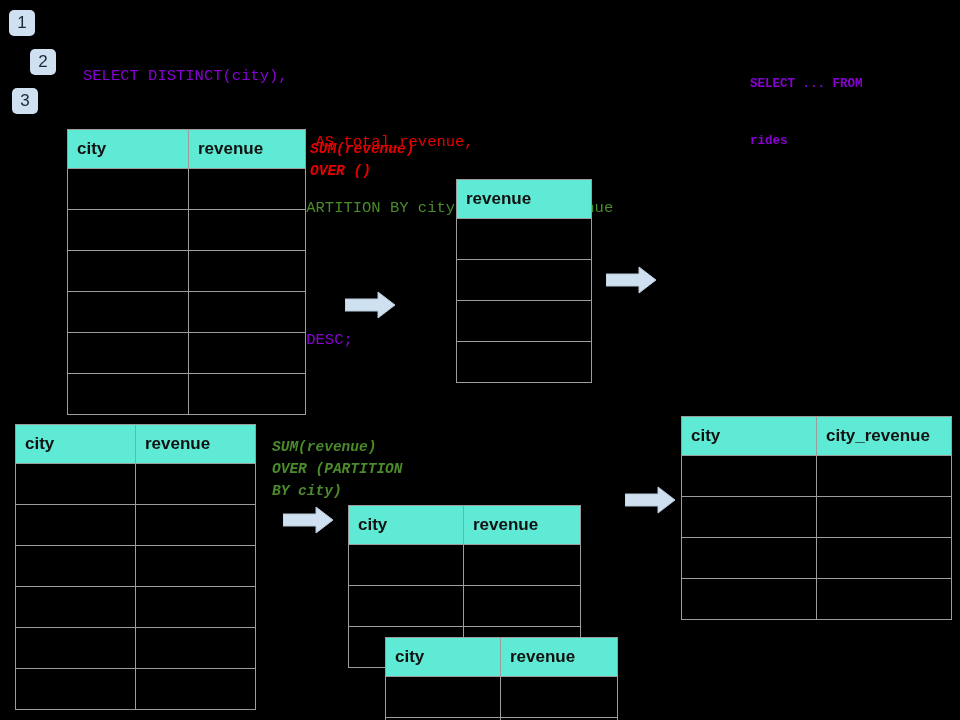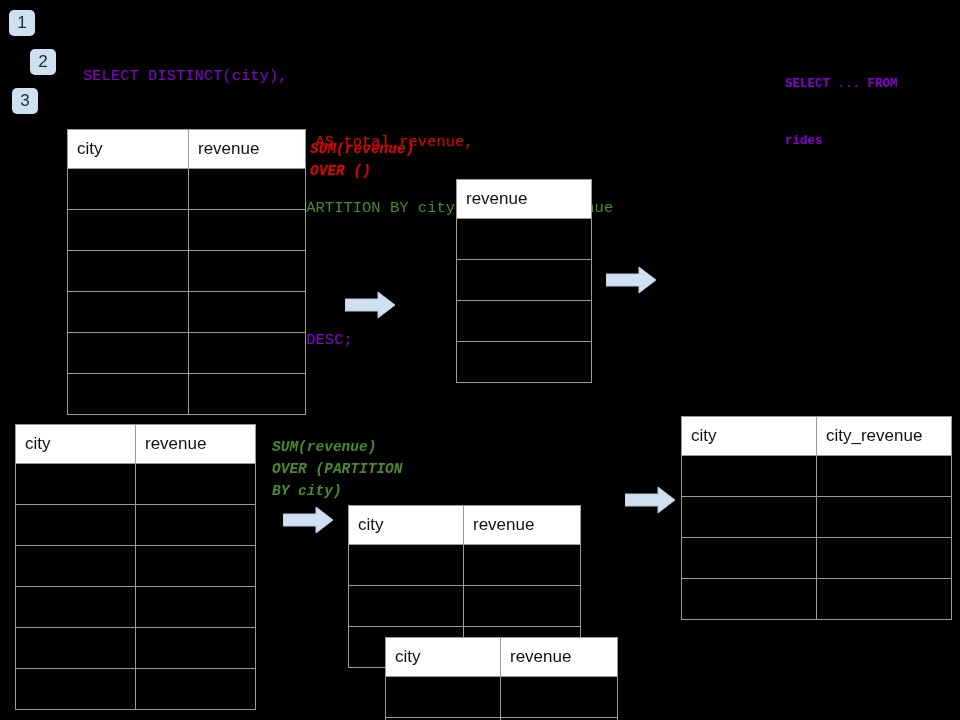--- a/index.html
+++ b/index.html
@@ -74,24 +74,24 @@
     border-collapse: collapse;
     table-layout: fixed;
     background: #000000;
   }
   .tbl th, .tbl td {
     border: 1px solid #9c9c9c;
     padding: 0;
     margin: 0;
   }
   .tbl th {
-    background: #ffffff;
+    background: #5eead4;
     color: #111111;
     font-family: "Liberation Sans", sans-serif;
-    font-weight: normal;
+    font-weight: bold;
     font-size: 17px;
     text-align: left;
     padding-left: 9px;
     height: 38px;
     vertical-align: middle;
     white-space: nowrap;
   }
   .tbl td {
     background: #000000;
     height: 40px;
@@ -115,21 +115,21 @@
   <div class="step-badge" style="left:12px; top:88px;">3</div>
 
   <div class="sql-code" style="left:83px; top:21px;">
     <span class="sql-line c-purple">SELECT DISTINCT(city),</span>
     <span class="sql-line c-red">    SUM(revenue) OVER () AS total_revenue,</span>
     <span class="sql-line c-green">    SUM(revenue) OVER (PARTITION BY city) as city_revenue</span>
     <span class="sql-line c-purple">  FROM rides</span>
     <span class="sql-line c-purple">  ORDER by city_revenue DESC;</span>
   </div>
 
-  <div class="side-note" style="left:785px; top:37px;">
+  <div class="side-note" style="left:750px; top:37px;">
     <span class="sql-line">SELECT ... FROM</span>
     <span class="sql-line">rides</span>
   </div>
 
   <div class="annot red" style="left:310px; top:138px;">SUM(revenue)
 OVER ()</div>
 
   <div class="annot green" style="left:272px; top:436px;">SUM(revenue)
 OVER (PARTITION
 BY city)</div>

